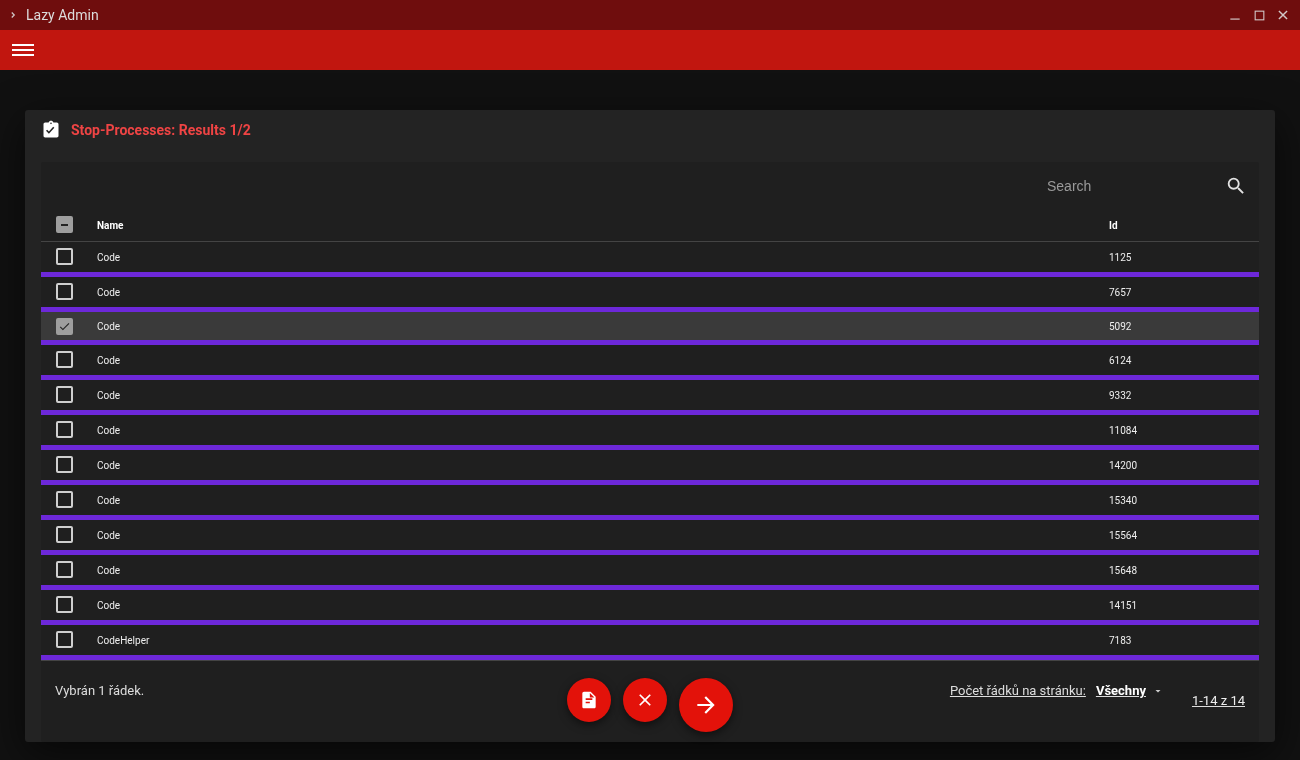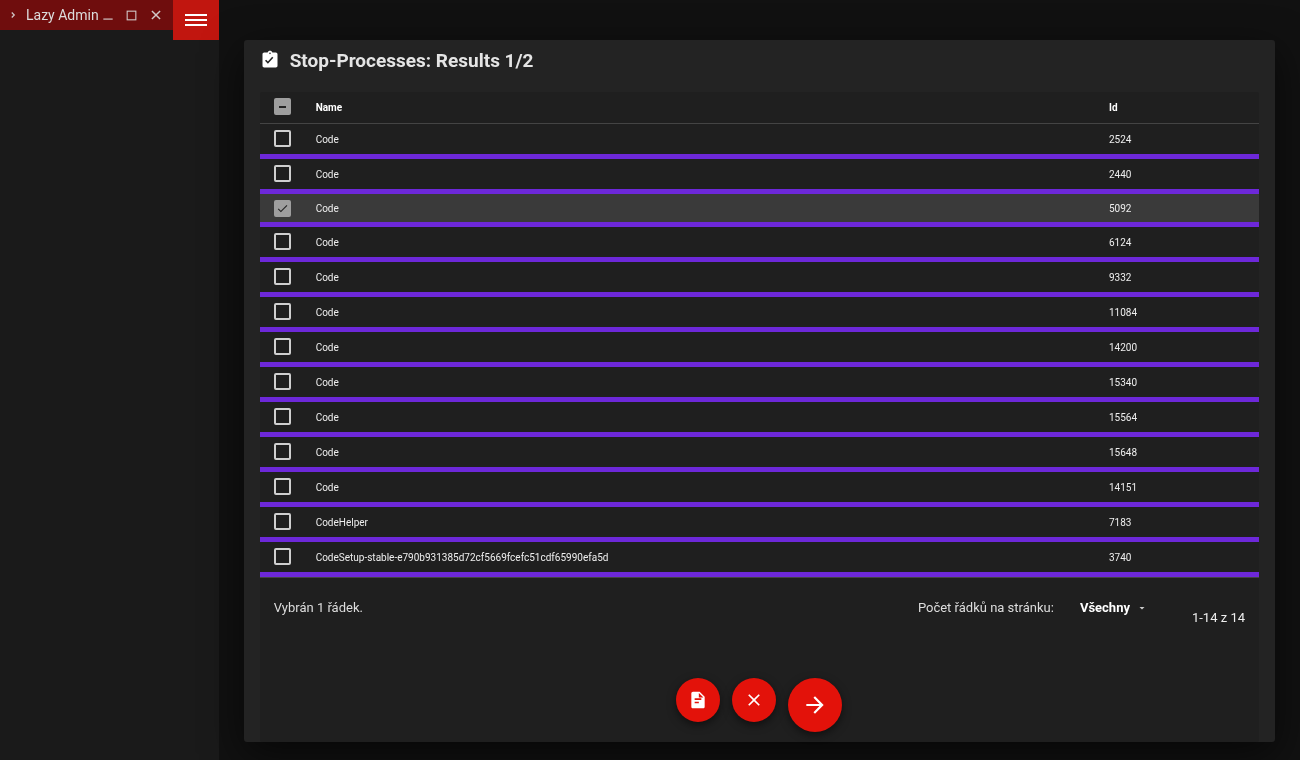--- a/index.html
+++ b/index.html
@@ -1,28 +1,28 @@
 <!DOCTYPE html>
 <html><head>
 <meta charset="utf-8">
 <style>
   * { box-sizing: border-box; margin: 0; padding: 0; }
   html, body { width: 1300px; height: 760px; overflow: hidden; background: #0a0a0a; font-family: Roboto, Arial, sans-serif; color: #fff; }
-  .window { width: 1300px; height: 760px; display: flex; flex-direction: row; background: #1a1a1a; }
+  .window { width: 1300px; height: 760px; display: flex; flex-direction: column; background: #1a1a1a; }
   .titlebar { height: 30px; background: #6f0d0d; display: flex; align-items: center; padding: 0 8px; color: #ddd; font-size: 14px; }
   .titlebar .chev { margin-right: 8px; opacity: .9; }
   .titlebar .winbtns { margin-left: auto; display: flex; gap: 6px; align-items: center; opacity: .9; }
   .titlebar .winbtn { width: 18px; height: 18px; display:flex; align-items:center; justify-content:center; }
   .toolbar { height: 40px; background: #c1160f; display: flex; align-items: center; padding: 0 12px; }
   .hamb { width: 22px; }
   .hamb div { height: 2px; background:#fff; margin:3px 0; }
   .body { flex:1; position: relative; background: #111; }
 
   .dialog { position:absolute; left:25px; right:25px; top:40px; bottom:18px; background:#232323; border-radius:3px; box-shadow:0 12px 40px rgba(0,0,0,.6); display:flex; flex-direction:column; }
-  .dlg-title { display:flex; align-items:center; gap:10px; padding:0 16px; height:40px; font-size:19px; font-weight:700; color:#e5e5e5; }
+  .dlg-title { display:flex; align-items:center; gap:10px; padding:0 16px; height:40px; font-size:14px; font-weight:700; color:#ef4444; }
   .dlg-content { flex:1; margin:12px 16px 0 16px; background:#1f1f1f; display:flex; flex-direction:column; border-radius:2px; }
 
   .searchbar { display:flex; align-items:center; justify-content:flex-end; height:48px; padding:0 12px; gap:18px; }
   .searchbar input { background:transparent; border:none; border-bottom:1px solid transparent; color:#fff; width:160px; font-size:14px; outline:none; }
   .searchbar input::placeholder { color:#9a9a9a; }
   .searchbar .sicon { color:#e2e2e2; }
 
   table { width:100%; border-collapse:collapse; font-size:10px; }
   thead th { text-align:left; font-weight:700; padding:6px 10px; border-bottom:1px solid #444; color:#fff; }
   tbody td { padding:5.5px 10px; border-bottom:5px solid #6d28d9; color:#eee; }
@@ -31,21 +31,21 @@
   .col-id { width:160px;margin-top:26px; }
 
   .chk { display:inline-flex; width:17px; height:17px; border:2px solid #cfcfcf; border-radius:2px; align-items:center; justify-content:center; background:transparent; }
   .chk.checked { background:#9e9e9e; border-color:#9e9e9e; }
   .chk.ind { background:#9e9e9e; border-color:#9e9e9e; position:relative; }
   .chk.ind::after { content:""; position:absolute; left:3px; right:3px; top:50%; height:2px; background:#232323; transform:translateY(-50%); }
   .chk.checked svg { display:block; }
   .chk svg { display:none; }
 
   .footer { display:flex; align-items:center; padding:12px 14px; font-size:13px; color:#ddd; border-top:1px solid #444; }
-  .footer .rpp { margin-left:auto; display:flex; align-items:center; gap:26px; }
+  .footer .rpp { margin-left:auto; display:flex; align-items:center; gap:10px;text-decoration:underline; }
   .footer .sel { display:flex; align-items:center; gap:6px; font-weight:700; color:#fff; }
   .footer .range { margin-left:18px; color:#eee;margin-top:20px; }
 
   .actions { position:absolute; left:0; right:0; bottom:10px; display:flex; justify-content:center; gap:12px; }
   .fab { width:44px; height:44px; border-radius:50%; background:#e3120a; display:flex; align-items:center; justify-content:center; box-shadow:0 3px 8px rgba(0,0,0,.5); }
   .fab.large { width:54px; height:54px; }
   .fab svg { fill:#fff; }
 
   svg { display:block; }
 </style>
@@ -93,41 +93,49 @@
       <div class="dlg-title">
         <span>
           <svg width="20" height="20" viewBox="0 0 24 24" fill="#fff">
               <path d="M19 3h-4.18C14.4 1.84 13.3 1 12 1s-2.4.84-2.82 2H5c-1.1 0-2 .9-2 2v14c0 1.1.9 2 2 2h14c1.1 0 2-.9 2-2V5c0-1.1-.9-2-2-2zm-7 0c.55 0 1 .45 1 1s-.45 1-1 1-1-.45-1-1 .45-1 1-1zM9.5 16.5 6 13l1.4-1.4 2.1 2.1L14.6 8l1.4 1.4-6.5 7.1z"></path>
             </svg>
         </span>
         <span>Stop-Processes: Results 1/2</span>
       </div>
 
       <div class="dlg-content">
+        <div class="searchbar">
+          <input type="text" placeholder="Search" style="">
+          <span class="sicon">
+            <svg width="22" height="22" viewBox="0 0 24 24" fill="#e2e2e2">
+                <path d="M15.5 14h-.79l-.28-.27A6.471 6.471 0 0 0 16 9.5 6.5 6.5 0 1 0 9.5 16c1.61 0 3.09-.59 4.23-1.57l.27.28v.79l5 4.99L20.49 19l-4.99-5zm-6 0C7.01 14 5 11.99 5 9.5S7.01 5 9.5 5 14 7.01 14 9.5 11.99 14 9.5 14z"></path>
+              </svg>
+          </span>
+        </div>
 
         <table>
           <thead>
             <tr>
               <th class="col-chk">
                 <span class="chk ind"></span>
               </th>
               <th>Name</th>
               <th class="col-id">Id</th>
             </tr>
           </thead>
           <tbody id="tbody">
               <tr>
                 <td class="col-chk"><span class="chk"></span></td>
                 <td>Code</td>
-                <td class="col-id">2524</td>
-              </tr>
-              <tr>
-                <td class="col-chk"><span class="chk"></span></td>
-                <td>Code</td>
-                <td class="col-id">2440</td>
+                <td class="col-id">1125</td>
+              </tr>
+              <tr>
+                <td class="col-chk"><span class="chk"></span></td>
+                <td>Code</td>
+                <td class="col-id">7657</td>
               </tr>
               <tr class="selected">
                 <td class="col-chk"><span class="chk checked">
                     <svg width="13" height="13" viewBox="0 0 24 24" fill="#232323">
                       <path d="M9 16.17 4.83 12l-1.42 1.41L9 19 21 7l-1.41-1.41z"></path>
                     </svg>
                   </span></td>
                 <td>Code</td>
                 <td class="col-id">5092</td>
               </tr>
@@ -168,25 +176,20 @@
               </tr>
               <tr>
                 <td class="col-chk"><span class="chk"></span></td>
                 <td>Code</td>
                 <td class="col-id">14151</td>
               </tr>
               <tr>
                 <td class="col-chk"><span class="chk"></span></td>
                 <td>CodeHelper</td>
                 <td class="col-id">7183</td>
-              </tr>
-              <tr>
-                <td class="col-chk"><span class="chk"></span></td>
-                <td>CodeSetup-stable-e790b931385d72cf5669fcefc51cdf65990efa5d</td>
-                <td class="col-id">3740</td>
               </tr>
             </tbody>
         </table>
 
         <div class="footer">
           <span>Vybrán 1 řádek.</span>
           <div class="rpp">
             <span>Počet řádků na stránku:</span>
             <span class="sel">
               <span>Všechny</span>

